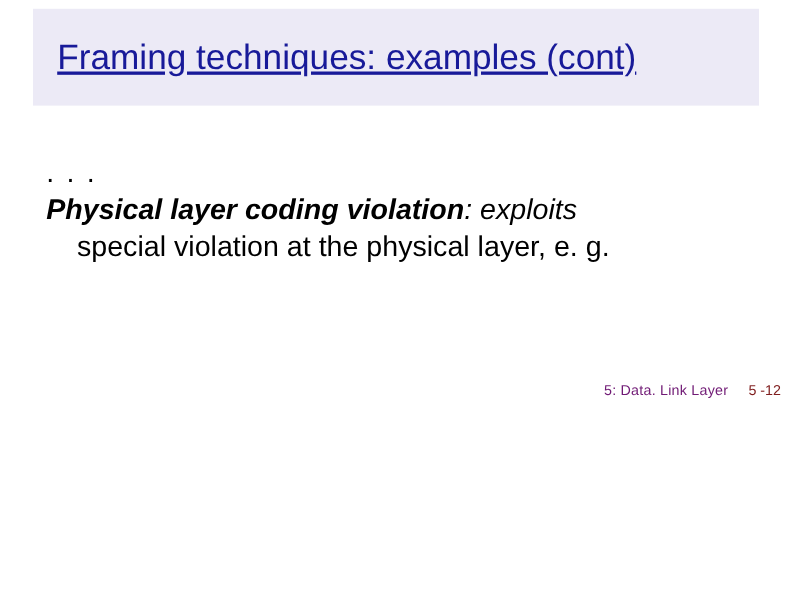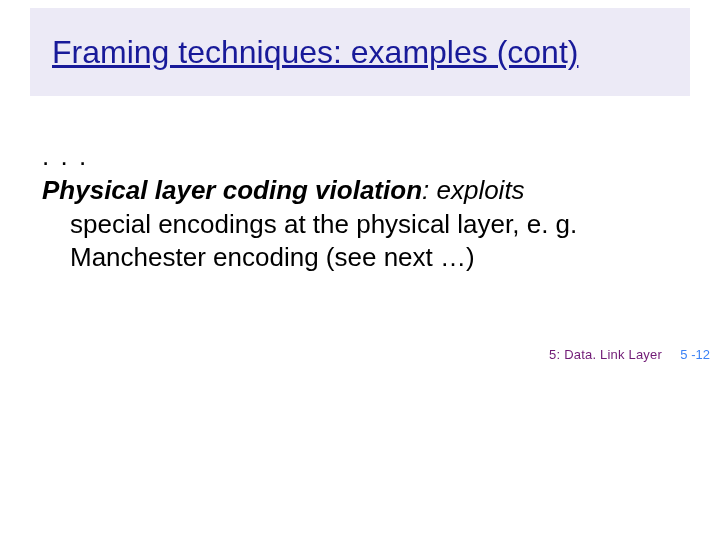--- a/index.html
+++ b/index.html
@@ -66,40 +66,39 @@
     bottom: 18px;
     color: #701a75;
     font-size: 13px;
     font-family: Helvetica, Arial, sans-serif;
     letter-spacing: 0.2px;
   }
   .footer-page {
     position: absolute;
     right: 10px;
     bottom: 18px;
-    color: #3b82f6;
+    color: #7f1d1d;
     font-size: 13px;
     font-family: Helvetica, Arial, sans-serif;
   }
 </style>
 </head>
 <body>
 
 <div class="slide">
 
   <div class="title-band">
     <span class="title-text">Framing techniques: examples (cont)</span>
   </div>
 
   <div class="body">
     <span class="ellipsis">. . .</span>
     <br>
     <span class="cont-line">
       <span class="bold">Physical layer coding violation</span><span>: exploits</span>
     </span>
-    <span class="hang">special encodings at the physical layer, e. g.</span>
-    <span class="hang">Manchester encoding (see next …)</span>
+    <span class="hang">special violation at the physical layer, e. g.</span>
   </div>
 
   <div class="footer-right">5: Data. Link Layer</div>
   <div class="footer-page">5 -12</div>
 
 </div>
 
 </body></html>

